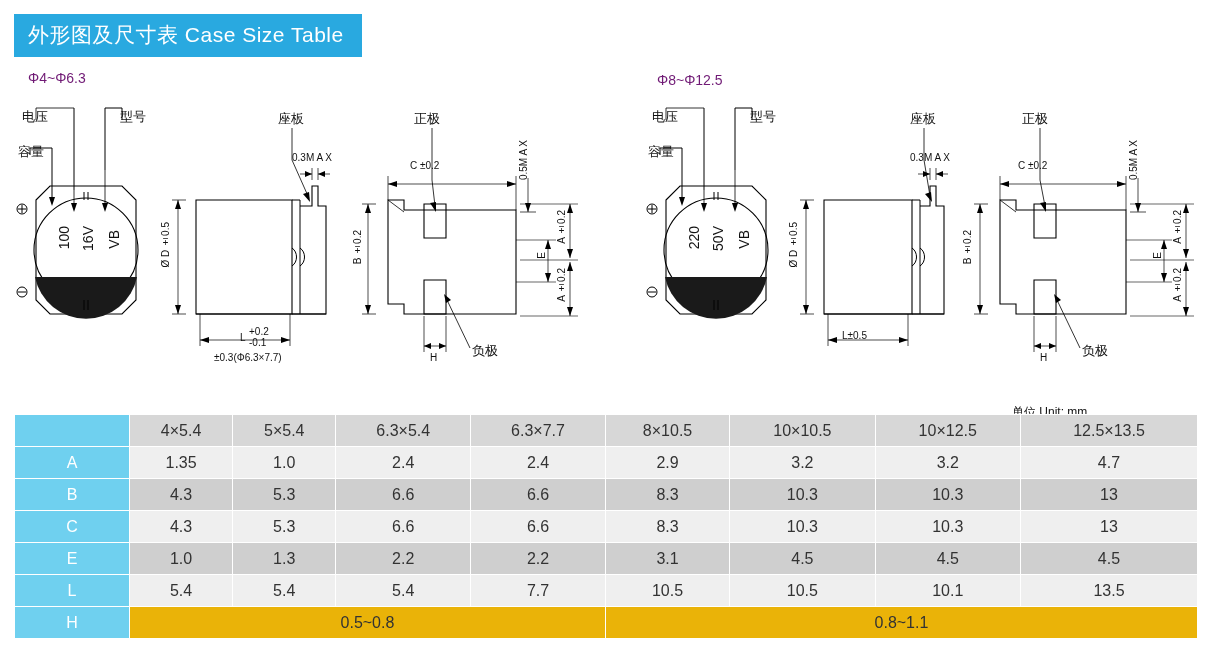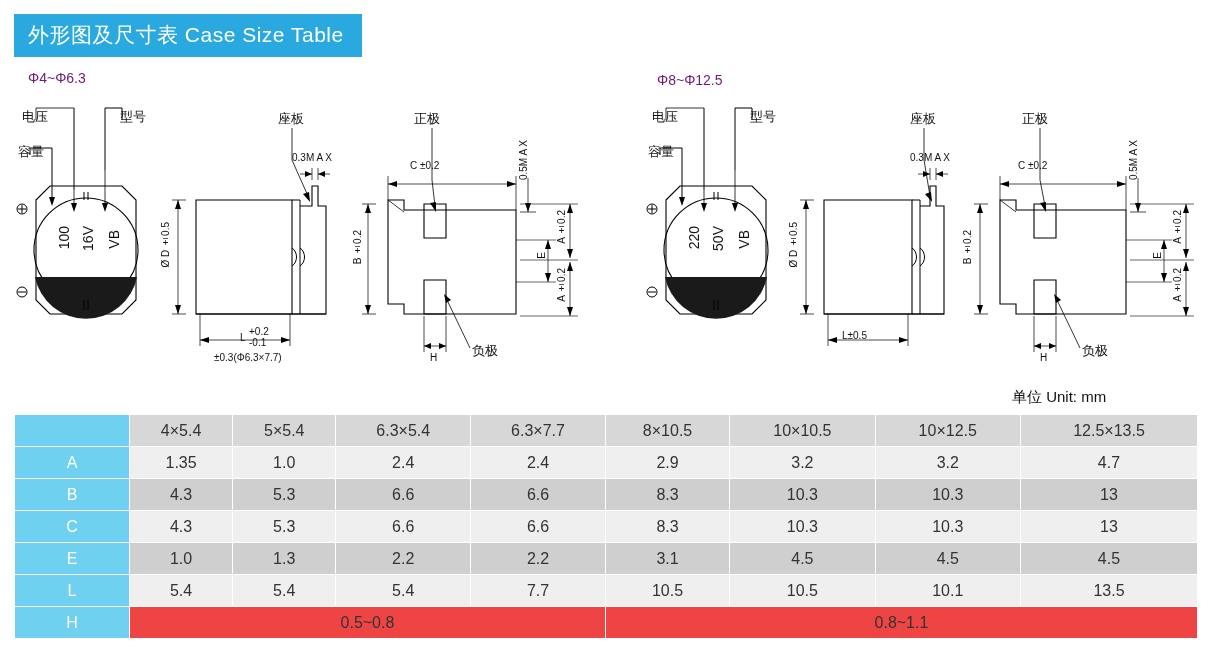--- a/index.html
+++ b/index.html
@@ -52,25 +52,26 @@
     text-align:center;
     height:29px;
     font-weight:normal;
     color:#333;
   }
   .tbl .hdr-blank{background:#6fd0ef;width:112px;}
   .tbl .hdr{background:#d7d7d7;color:#333;}
   .tbl .rowlabel{background:#6fd0ef;color:#ffffff;}
   .tbl tr.odd td.val{background:#efefef;}
   .tbl tr.even td.val{background:#cfcfcf;}
-  .tbl td.span{background:#ef4444;}
+  .tbl td.span{background:#eab308;}
   .unit{
     position:absolute;
-    font-size:15px;
-    white-space:nowrap;
+    font-size:12px;
+    white-space:nowrap;
+    margin-top:16px;
   }
 </style>
 </head>
 <body>
 
 <div class="title-bar">外形图及尺寸表  Case Size Table</div>
 
 <div class="group-label" style="left:28px;top:70px;">Φ4~Φ6.3</div>
 <div class="group-label" style="left:657px;top:72px;">Φ8~Φ12.5</div>
 

